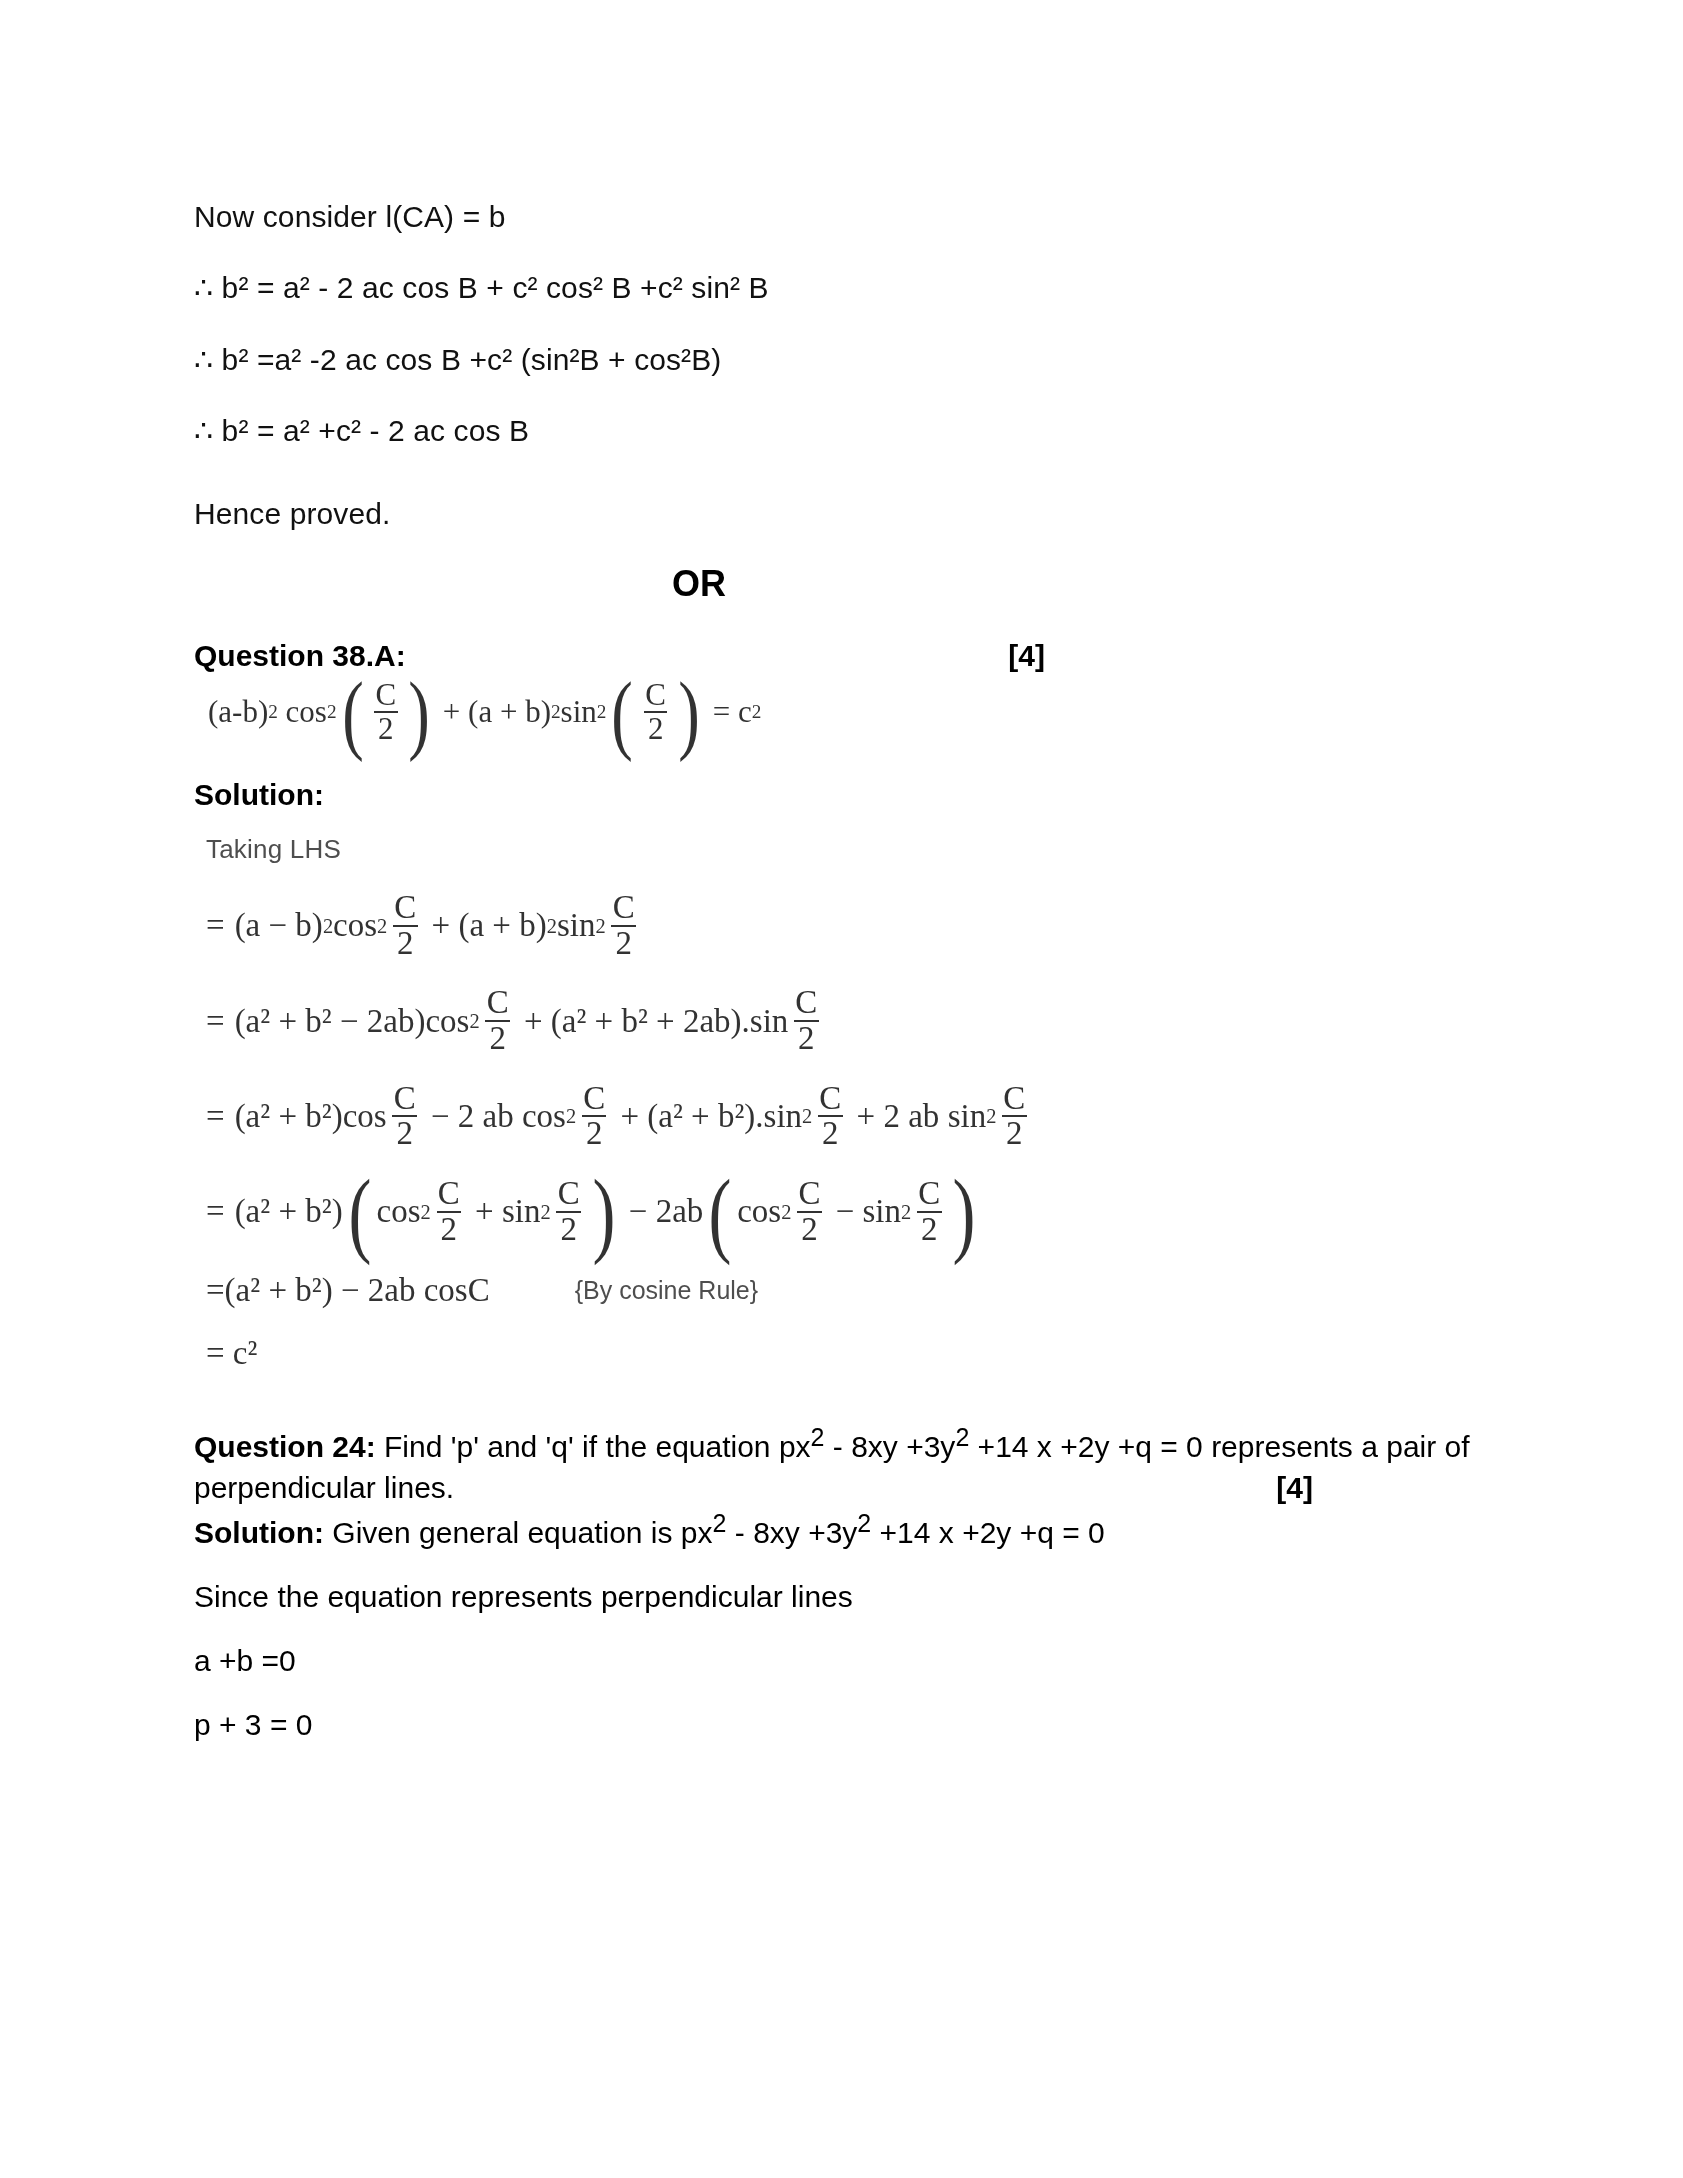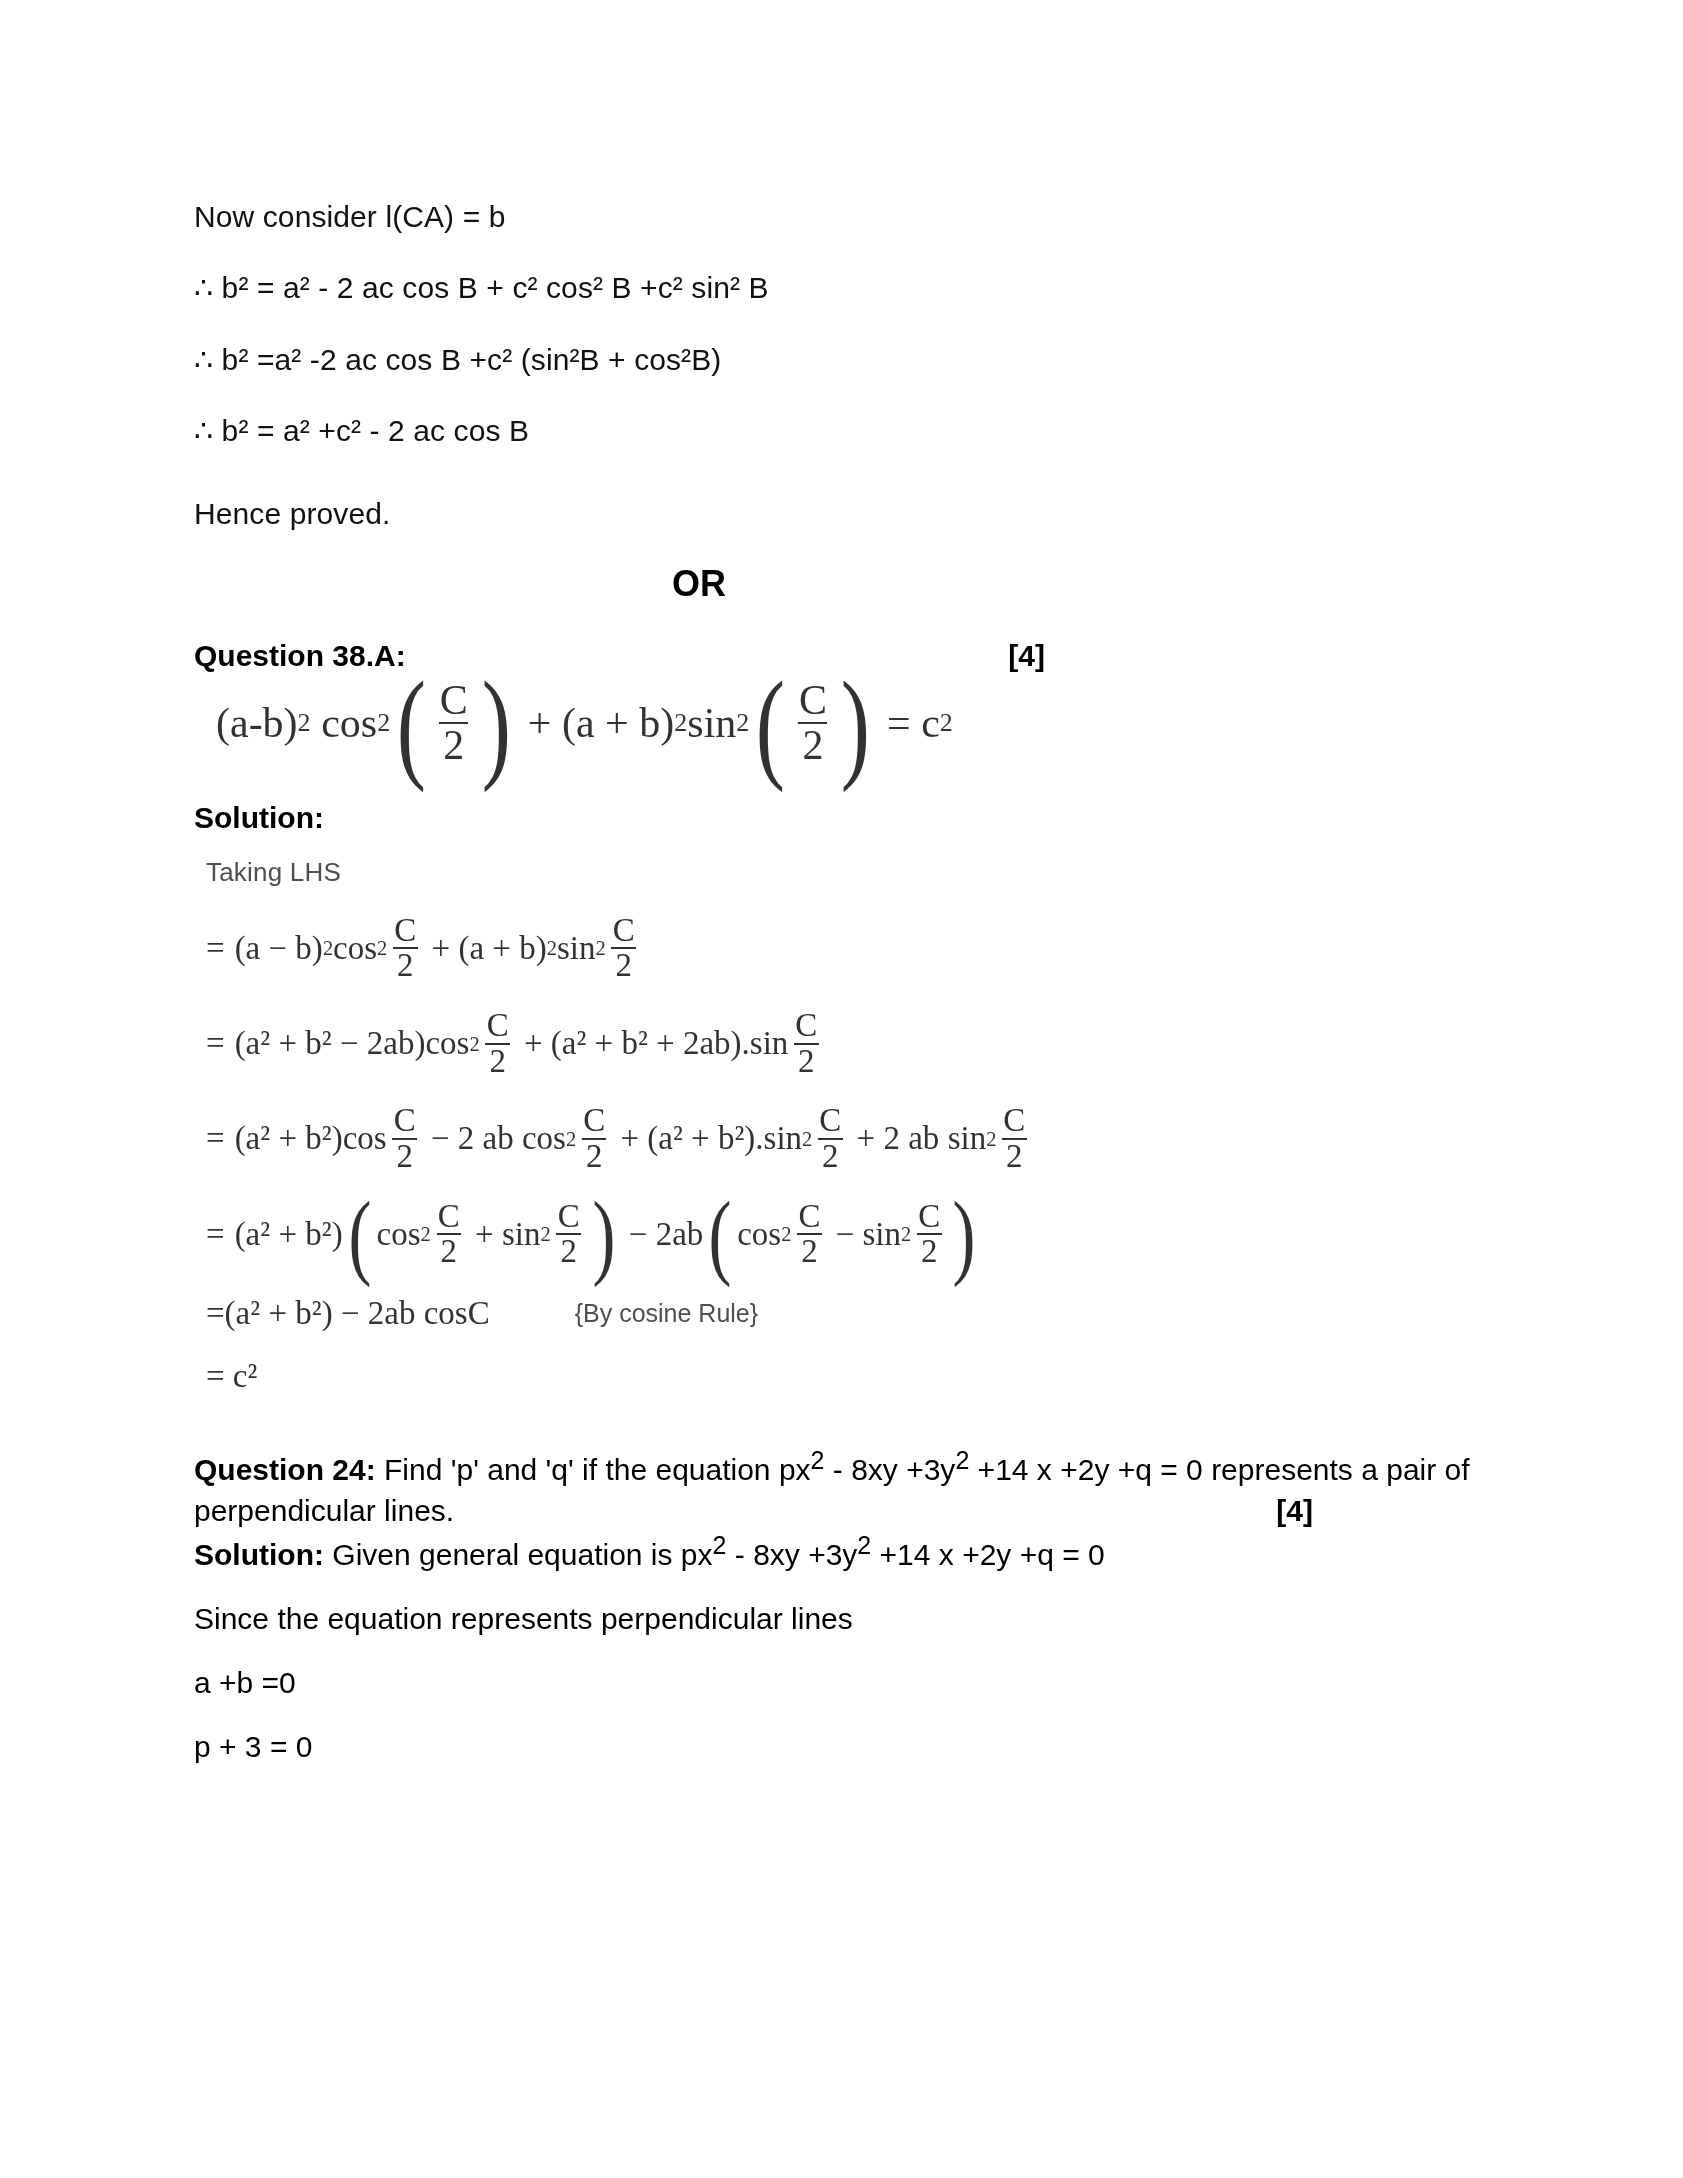--- a/index.html
+++ b/index.html
@@ -87,21 +87,21 @@
   .q23-stmt .scan-label { margin-bottom: 10px; display: block; }
 
   .mathline {
     font-family: "Liberation Serif", serif;
     font-size: 33px;
     color: #1a1a1a;
     display: flex;
     align-items: center;
     white-space: nowrap;
   }
-  .mathline.small { font-size: 42px; margin-left: 8px; }
+  .mathline.small { font-size: 31px; }
 
   .frac {
     display: inline-flex;
     flex-direction: column;
     align-items: center;
     justify-content: center;
     vertical-align: middle;
     margin: 0 3px;
     line-height: 1.02;
   }

